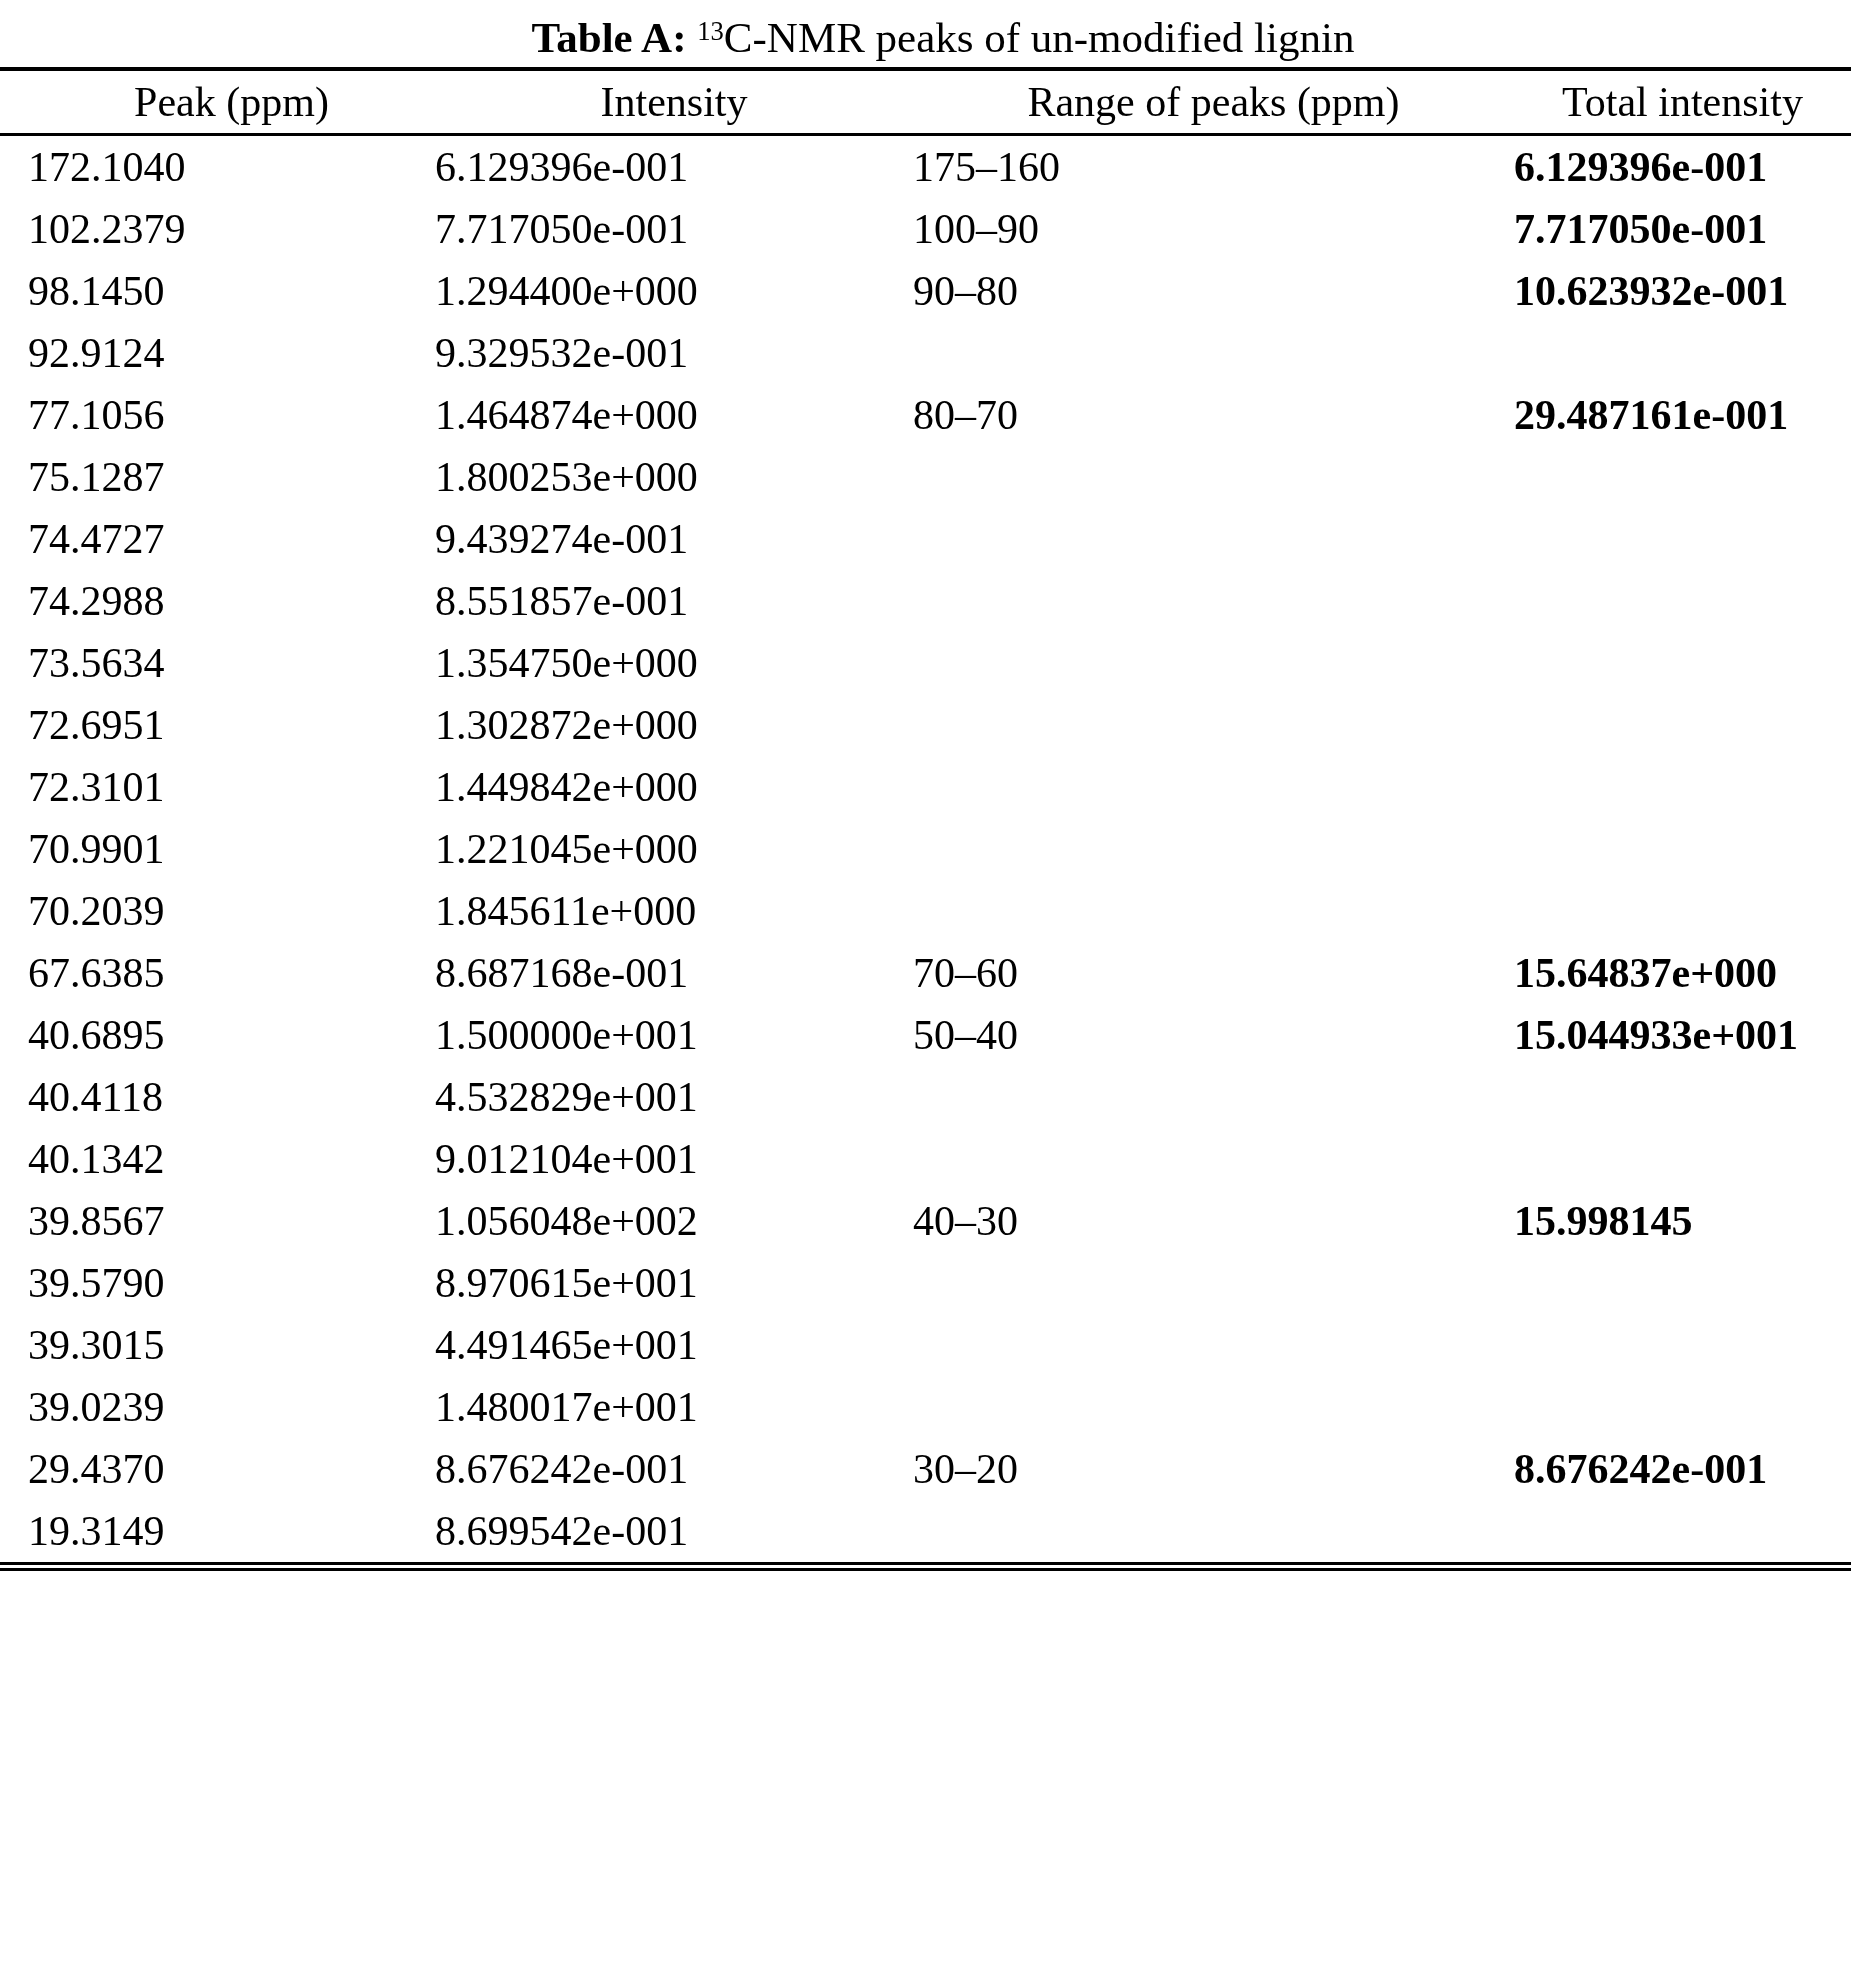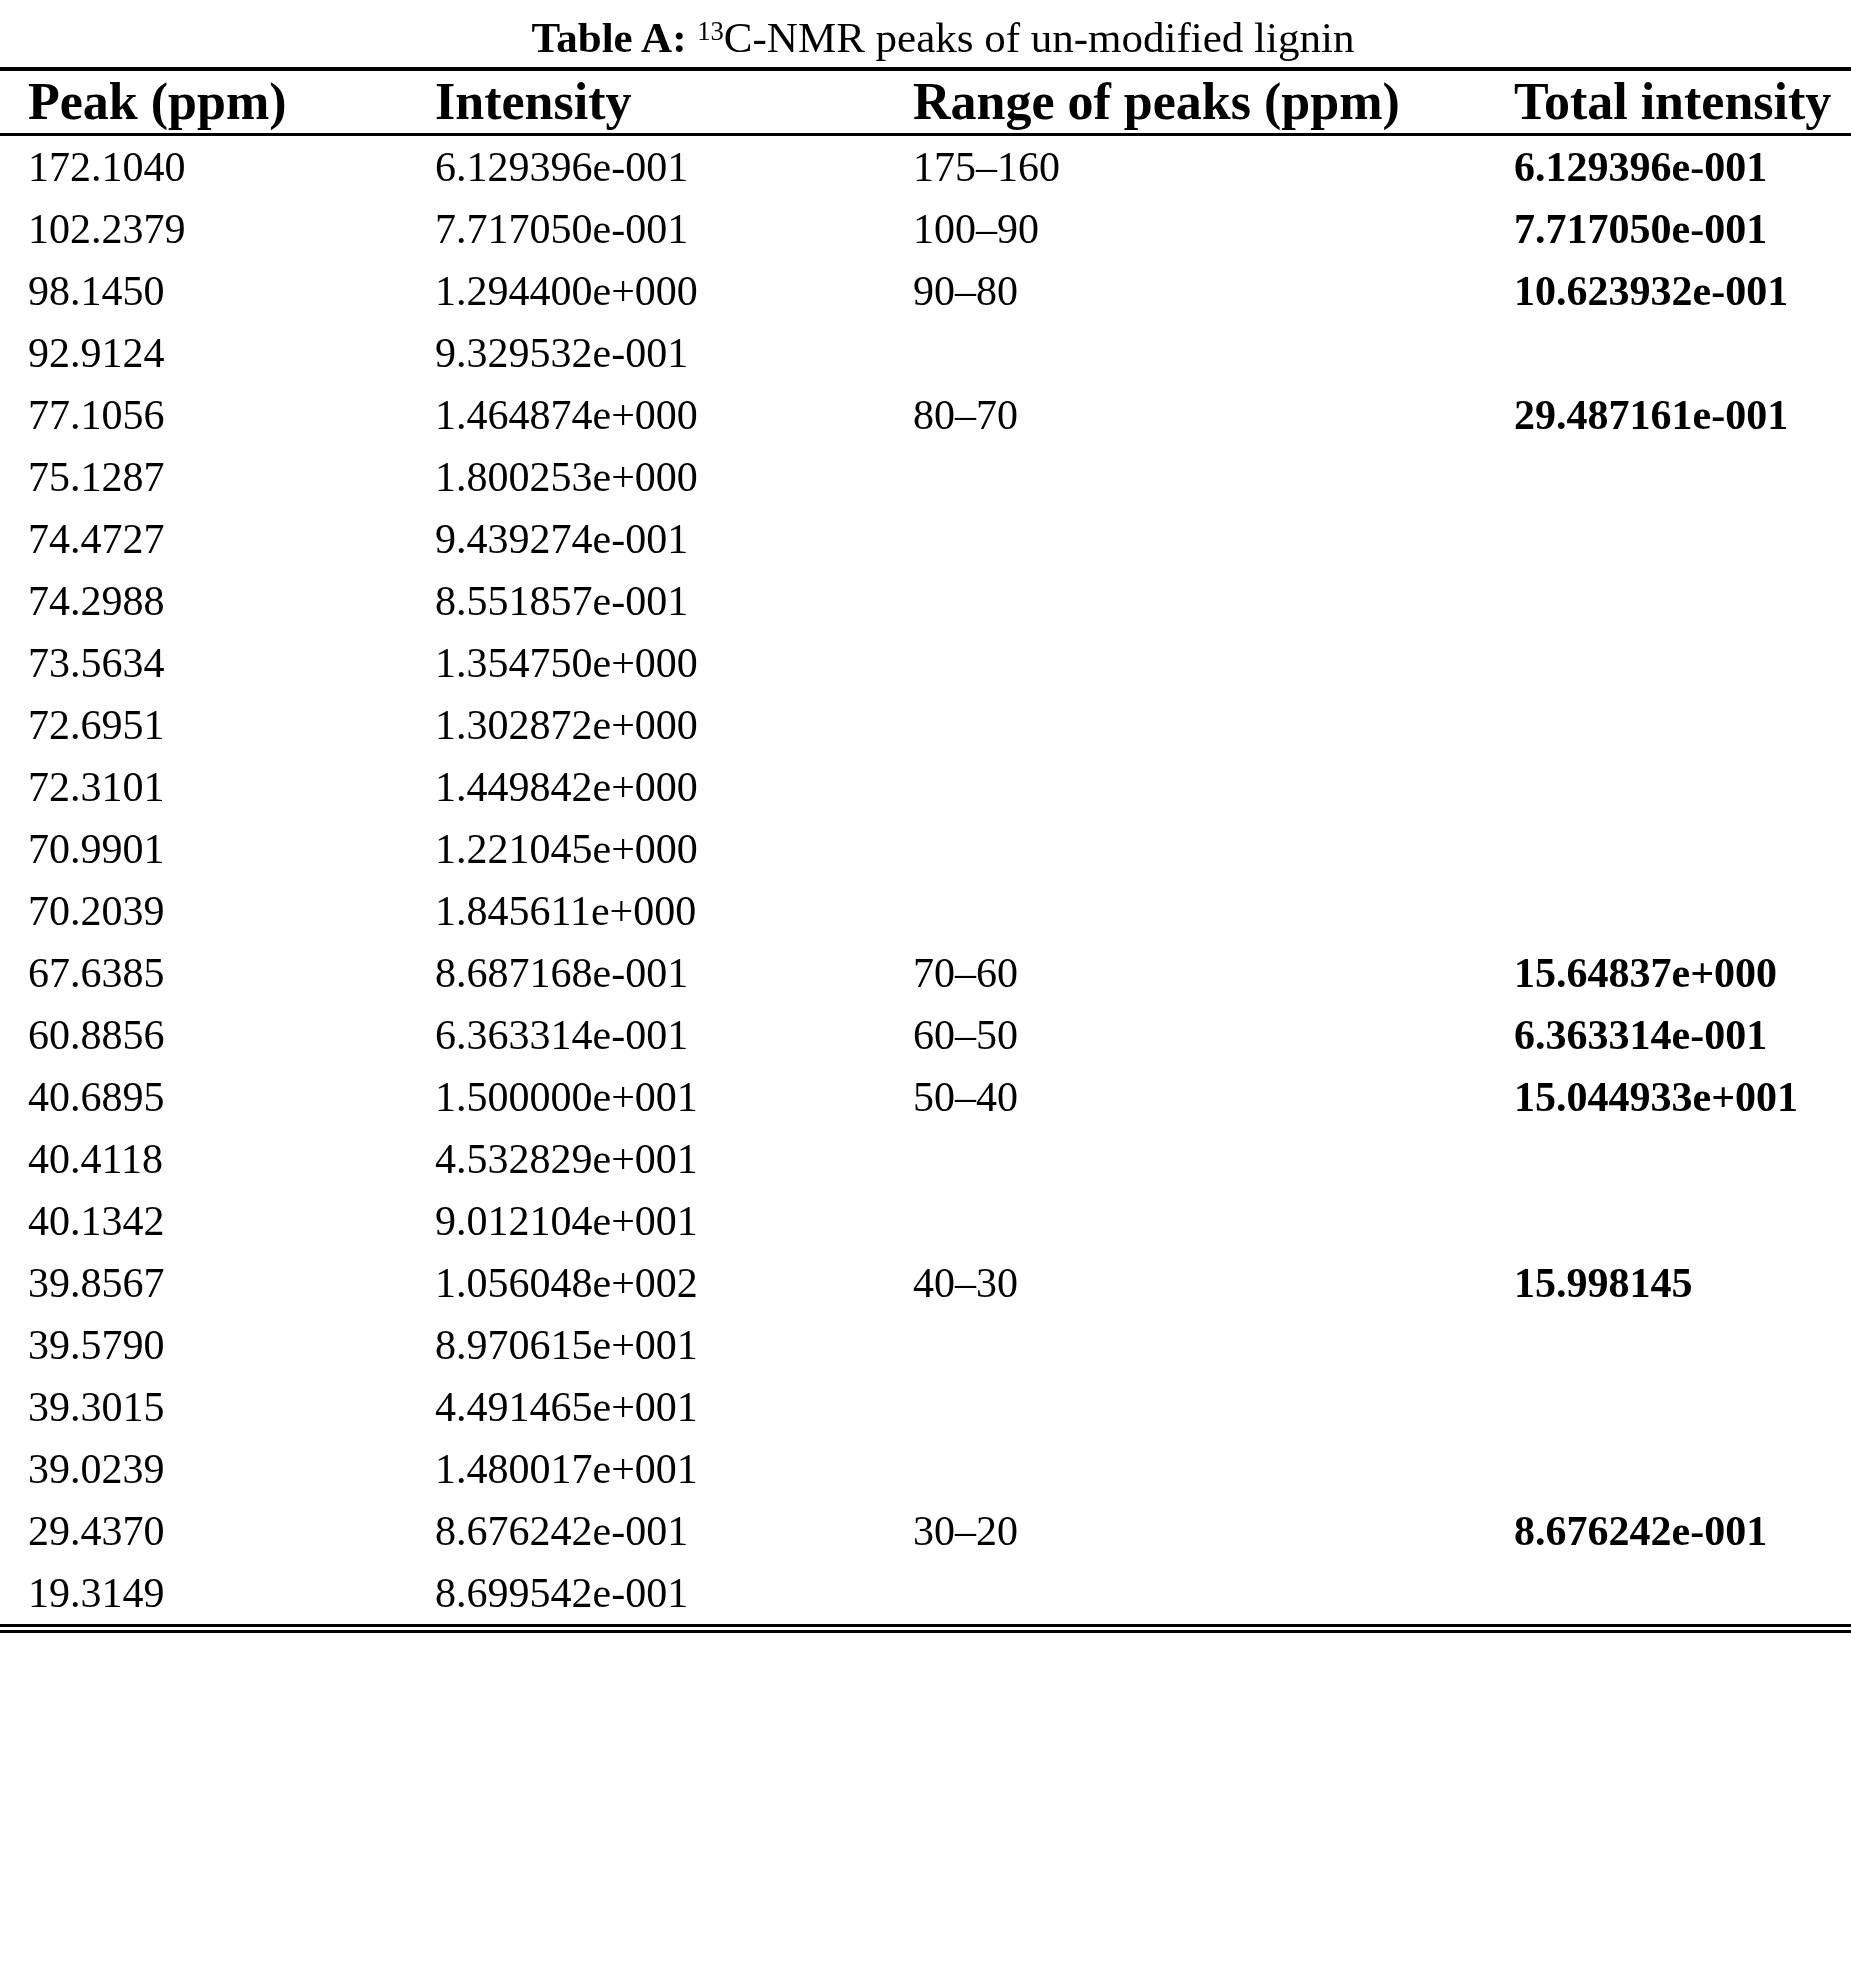--- a/index.html
+++ b/index.html
@@ -33,23 +33,23 @@
     width: 1851px;
     border-collapse: collapse;
     table-layout: fixed;
     border-top: 4.7px solid #000000;
   }
   col.c1 { width: 435px; }
   col.c2 { width: 478px; }
   col.c3 { width: 601px; }
   col.c4 { width: 337px; }
   th {
-    font-weight: bold;
-    text-align: left;
-    font-size: 52px;
+    font-weight: normal;
+    text-align: center;
+    font-size: 42px;
     height: 62px;
     vertical-align: middle;
     border-bottom: 3.8px solid #000000;
     padding: 0;
     white-space: nowrap;
   }
   td {
     font-size: 42px;
     height: 62px;
     vertical-align: middle;
@@ -162,26 +162,20 @@
           <td></td>
           <td class="total"></td>
         </tr>
         <tr>
           <td>67.6385</td>
           <td>8.687168e-001</td>
           <td>70–60</td>
           <td class="total">15.64837e+000</td>
         </tr>
         <tr>
-          <td>60.8856</td>
-          <td>6.363314e-001</td>
-          <td>60–50</td>
-          <td class="total">6.363314e-001</td>
-        </tr>
-        <tr>
           <td>40.6895</td>
           <td>1.500000e+001</td>
           <td>50–40</td>
           <td class="total">15.044933e+001</td>
         </tr>
         <tr>
           <td>40.4118</td>
           <td>4.532829e+001</td>
           <td></td>
           <td class="total"></td>

